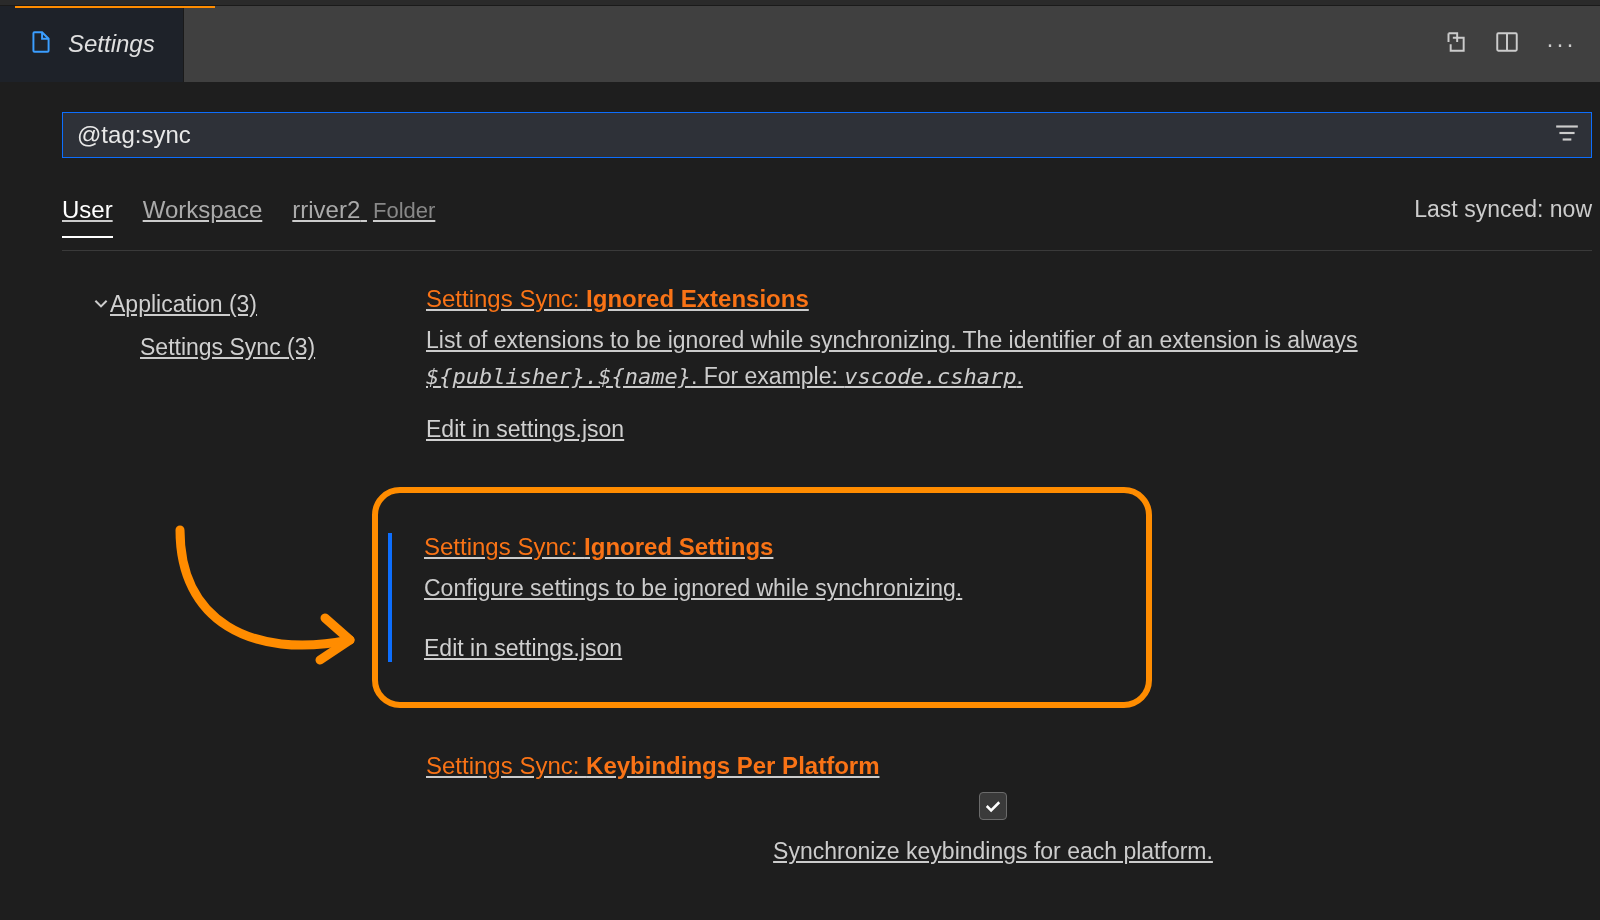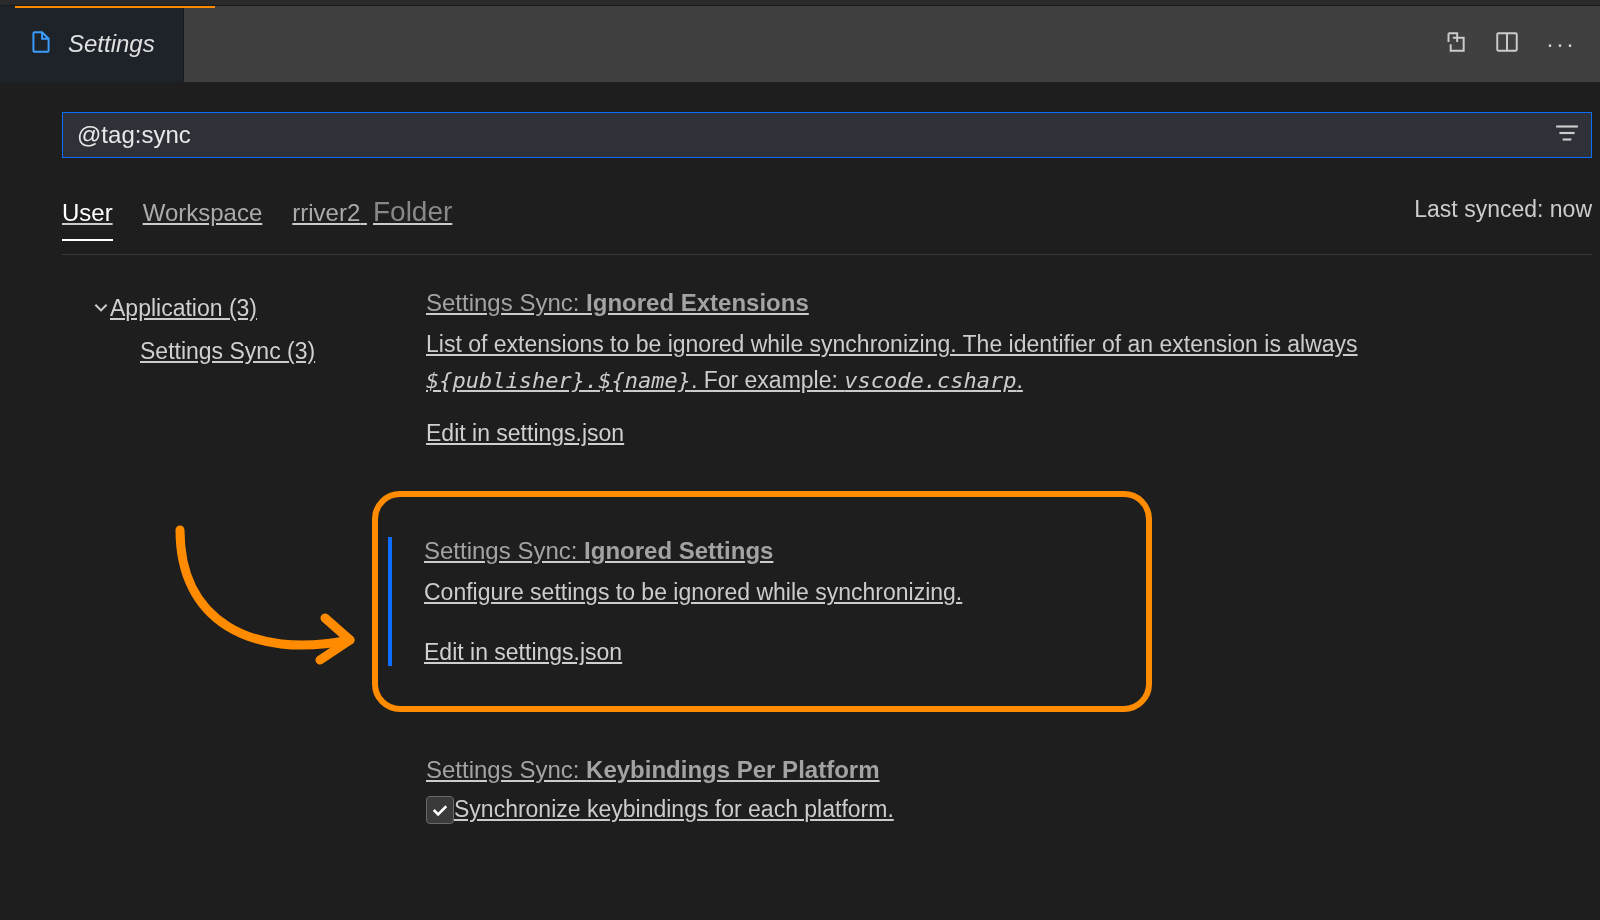--- a/index.html
+++ b/index.html
@@ -104,21 +104,21 @@
     font-size: 24px;
     color: #aaaaaa;
     padding-bottom: 12px;
     cursor: pointer;
   }
   .scope-tab.active {
     color: #ffffff;
     border-bottom: 2px solid #ffffff;
     margin-bottom: -16px;
   }
-  .scope-tab .folder-sub { font-size: 28px; color: #888; margin-left: 6px; }
+  .scope-tab .folder-sub { font-size: 22px; color: #888; margin-left: 6px; }
   .last-synced {
     position: absolute;
     right: 0;
     font-size: 23px;
     color: #cccccc;
   }
 
   .body-grid {
     display: flex;
     margin-top: 34px;
@@ -139,21 +139,21 @@
   .tree-item .chev svg { width: 18px; height: 18px; }
 
   .settings-list {
     flex: 1;
     padding-right: 40px;
   }
   .setting {
     margin-bottom: 44px;
     padding-left: 14px;
   }
-  .setting .title { font-size: 24px; color: #a3a3a3; margin-bottom: 10px; }
+  .setting .title { font-size: 24px; color: #f97316; margin-bottom: 10px; }
   .setting .title .strong { font-weight: 700; }
   .setting .desc { font-size: 23px; color: #cccccc; line-height: 1.55; }
   .setting .desc .mono {
     font-family: "SFMono-Regular", Consolas, monospace;
     font-style: italic;
     font-size: 22px;
   }
   .setting .link {
     display: inline-block;
     margin-top: 22px;
@@ -171,21 +171,23 @@
     width: 780px;
     margin-left: -40px;
     margin-bottom: 44px;
   }
   .highlight-box .setting { margin-bottom: 0; padding-left: 32px; border-left: 4px solid #0d6efd; }
   .highlight-box .setting .link { margin-top: 28px; }
 
   .checkbox-row {
     display: flex;
     align-items: center;
+    gap: 18px;
     margin-top: 12px;
+    flex-direction: column;
   }
   .checkbox {
     width: 28px;
     height: 28px;
     border: 1px solid #6b6b6b;
     border-radius: 4px;
     background: #3a3a3a;
     display: flex;
     align-items: center;
     justify-content: center;

